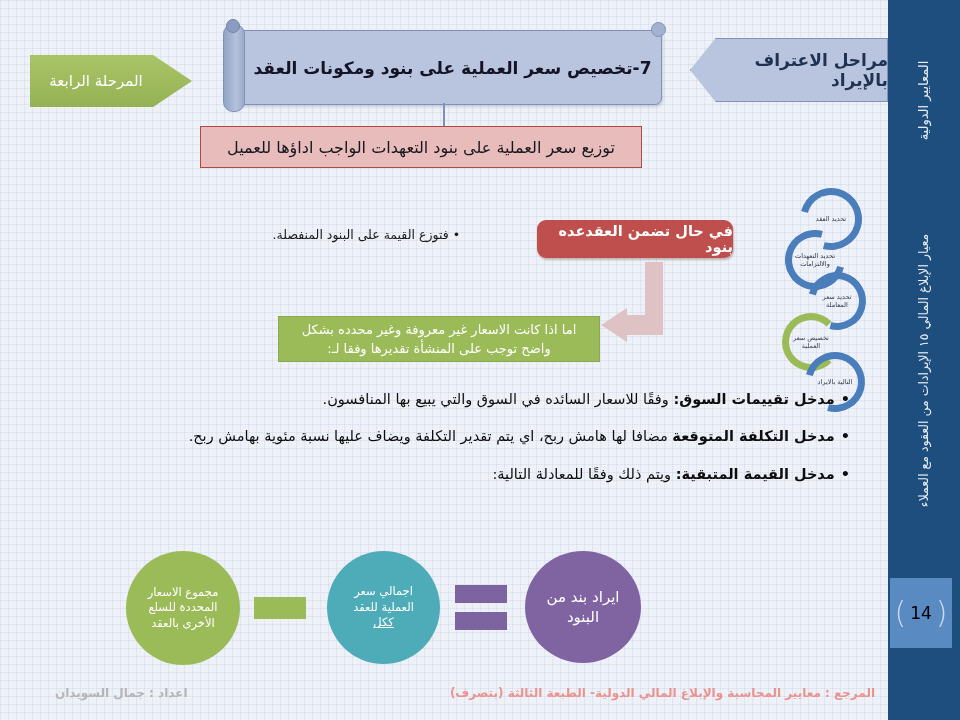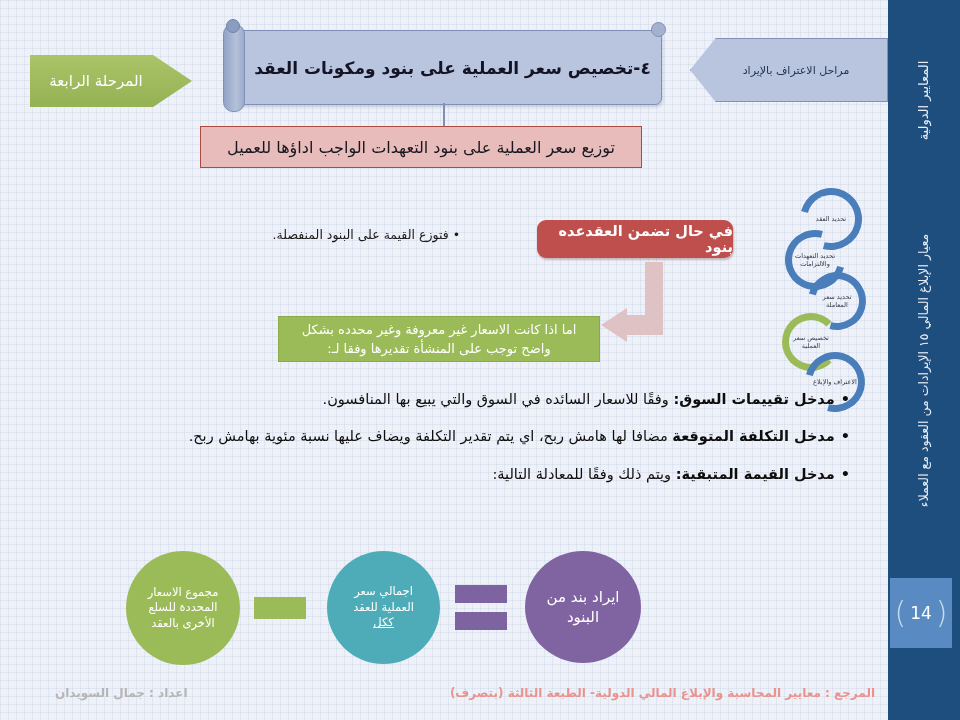--- a/index.html
+++ b/index.html
@@ -23,21 +23,21 @@
   .vtext span{transform:rotate(-90deg);white-space:nowrap;color:#e9eef6;direction:rtl;}
   .vtext-top{top:20px;height:160px;}
   .vtext-top span{font-size:13px;}
   .vtext-main{top:180px;height:380px;}
   .vtext-main span{font-size:12.5px;}
   .page-badge{
     position:absolute;top:578px;right:8px;width:62px;height:70px;
     background:#5a8ac2;display:flex;align-items:center;justify-content:center;gap:4px;
   }
   .page-badge .bracket{color:#c8dcf0;font-size:30px;font-weight:200;line-height:1;}
-  .page-badge .num{color:#ffffff;font-size:17px;}
+  .page-badge .num{color:#000000;font-size:17px;}
   
   .stage-arrow{
     position:absolute;left:30px;top:55px;width:162px;height:52px;
     background:linear-gradient(180deg,#aac468,#94b253);
     clip-path:polygon(0 0,76% 0,100% 50%,76% 100%,0 100%);
     display:flex;align-items:center;justify-content:center;
   }
   .stage-arrow span{color:#fff;font-size:15px;padding-right:30px;}
   .scroll-banner{
     position:absolute;left:225px;top:30px;width:435px;height:73px;
@@ -61,21 +61,21 @@
     position:absolute;inset:0;display:flex;align-items:center;justify-content:center;
     color:#141426;font-size:17px;font-weight:bold;direction:rtl;padding-left:18px;
   }
   .right-banner{
     position:absolute;left:690px;top:38px;width:198px;height:64px;
     background:#b9c5df;
     clip-path:polygon(100% 0,13% 0,0 50%,13% 100%,100% 100%);
     display:flex;align-items:center;justify-content:center;
     box-shadow:inset 0 0 0 1px #8191b8;
   }
-  .right-banner span{color:#1f3252;font-size:11px;direction:rtl;padding-left:14px;}
+  .right-banner span{color:#1f3252;font-size:17px;direction:rtl;padding-left:14px;font-weight:bold;}
   .connector-v{position:absolute;left:443px;top:103px;width:1.5px;height:28px;background:#7e90b8;}
   
   .allocation-box{
     position:absolute;left:200px;top:126px;width:440px;height:40px;
     background:#e8bcba;border:1.5px solid #a94b42;
     display:flex;align-items:center;justify-content:center;
     color:#17171f;font-size:16px;direction:rtl;
   }
   .case-box{
     position:absolute;left:537px;top:220px;width:196px;height:38px;border-radius:9px;
@@ -147,21 +147,21 @@
 <div class="slide">
 
   <div class="stage-arrow">
     <span>المرحلة الرابعة</span>
   </div>
 
   <div class="scroll-banner">
     <div class="scroll-curl-bar"></div>
     <div class="scroll-curl-knob"></div>
     <div class="scroll-curl-tr"></div>
-    <div class="scroll-title">٤-تخصيص سعر العملية على بنود ومكونات العقد</div>
+    <div class="scroll-title">7-تخصيص سعر العملية على بنود ومكونات العقد</div>
   </div>
 
   <div class="right-banner">
     <span>مراحل الاعتراف بالإيراد</span>
   </div>
 
   <div class="connector-v"></div>
 
   <div class="allocation-box">توزيع سعر  العملية على بنود التعهدات الواجب اداؤها للعميل</div>
 
@@ -203,21 +203,21 @@
     <div class="arc" style="left:30px;top:87px;width:58px;height:58px;">
       <div class="ring open-left"></div>
       <div class="arc-label">تحديد سعر المعاملة</div>
     </div>
     <div class="arc" style="left:4px;top:128px;width:58px;height:58px;">
       <div class="ring green"></div>
       <div class="arc-label">تخصيص سعر العملية</div>
     </div>
     <div class="arc" style="left:27px;top:167px;width:60px;height:60px;">
       <div class="ring open-left"></div>
-      <div class="arc-label">الاعتراف والإبلاغ</div>
+      <div class="arc-label">التالية بالايراد</div>
     </div>
   </div>
 
   <div class="circle circ-other">مجموع الاسعار المحددة للسلع الأخرى بالعقد</div>
   <div class="op-minus"></div>
   <div class="circle circ-total">
     <span>اجمالي سعر العملية للعقد</span>
     <span class="u">ككل</span>
   </div>
   <div class="op-equals">

